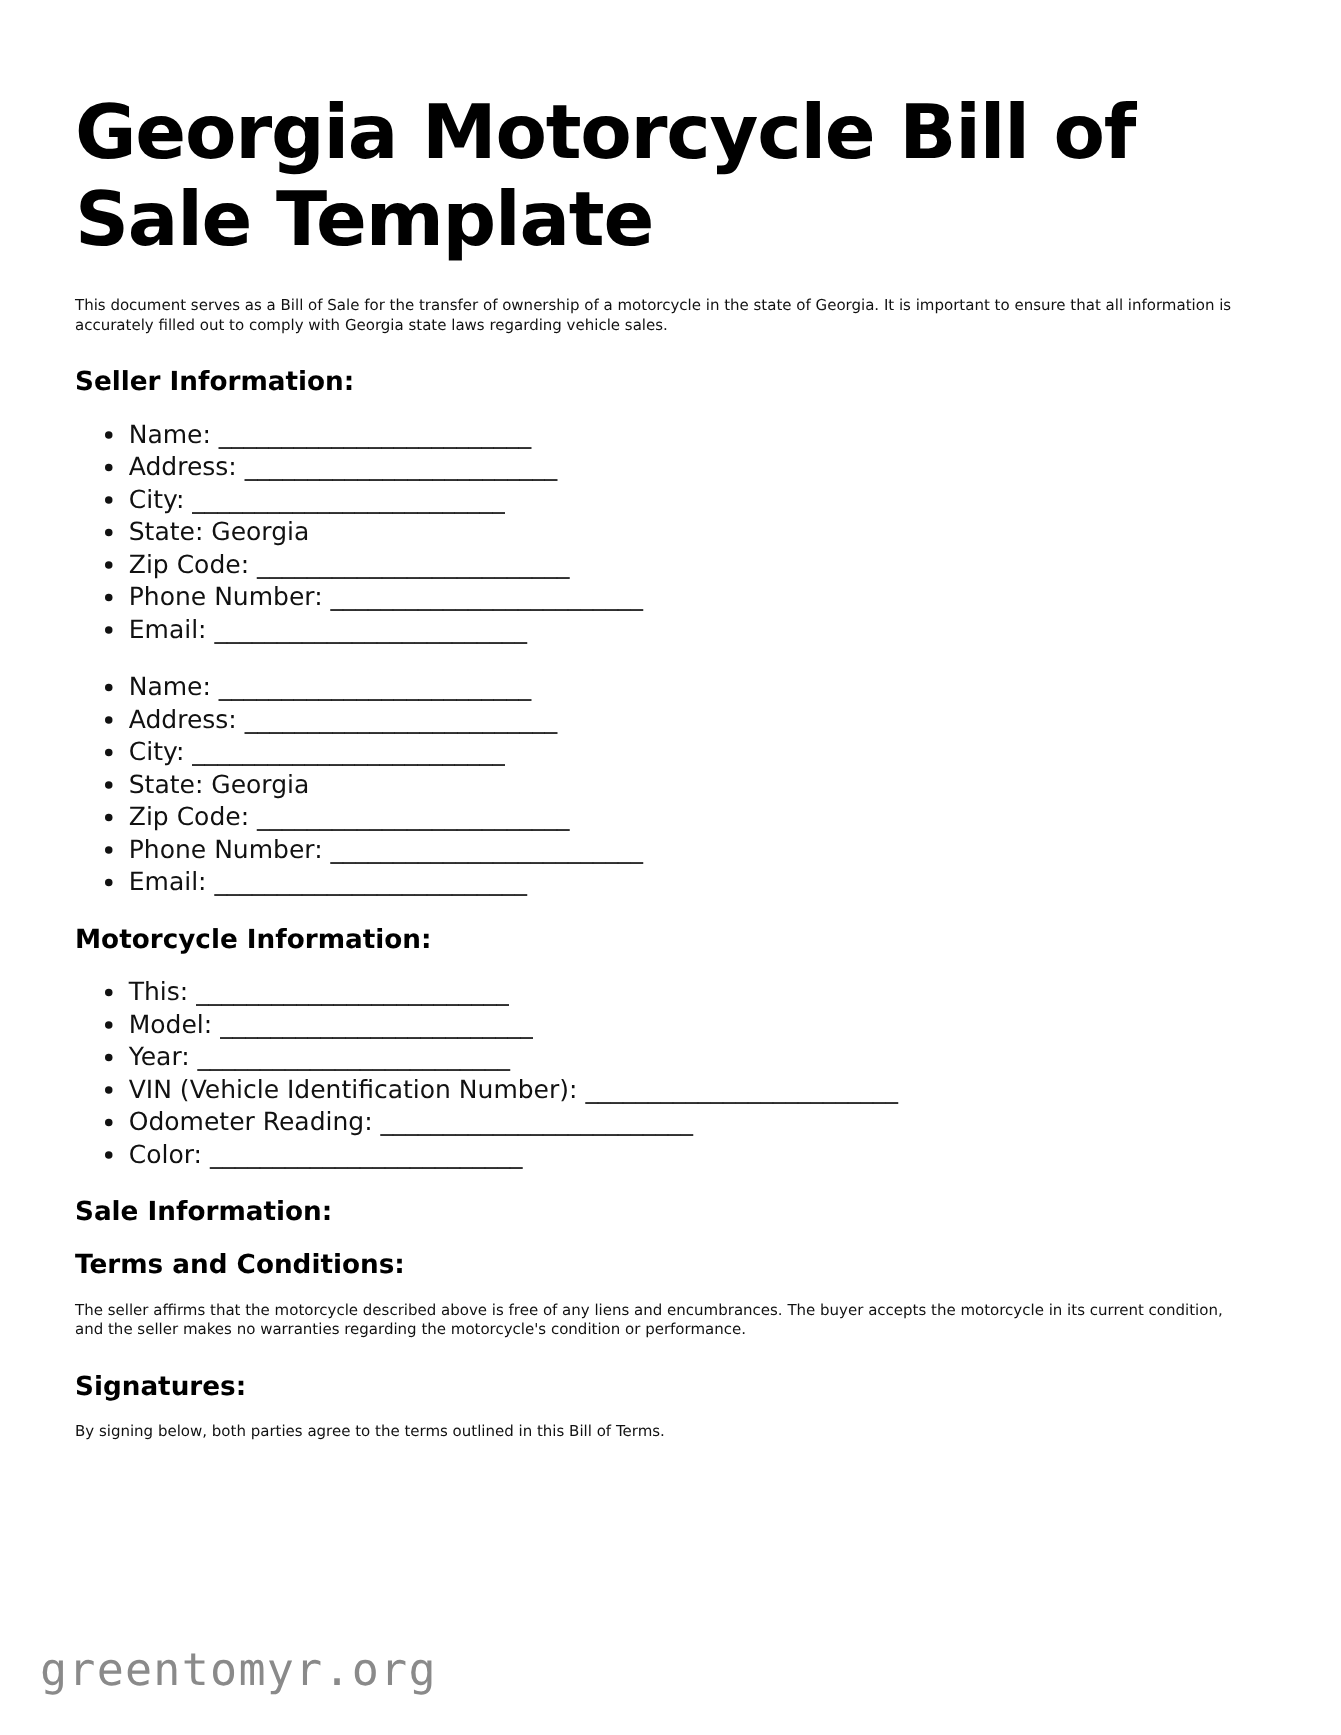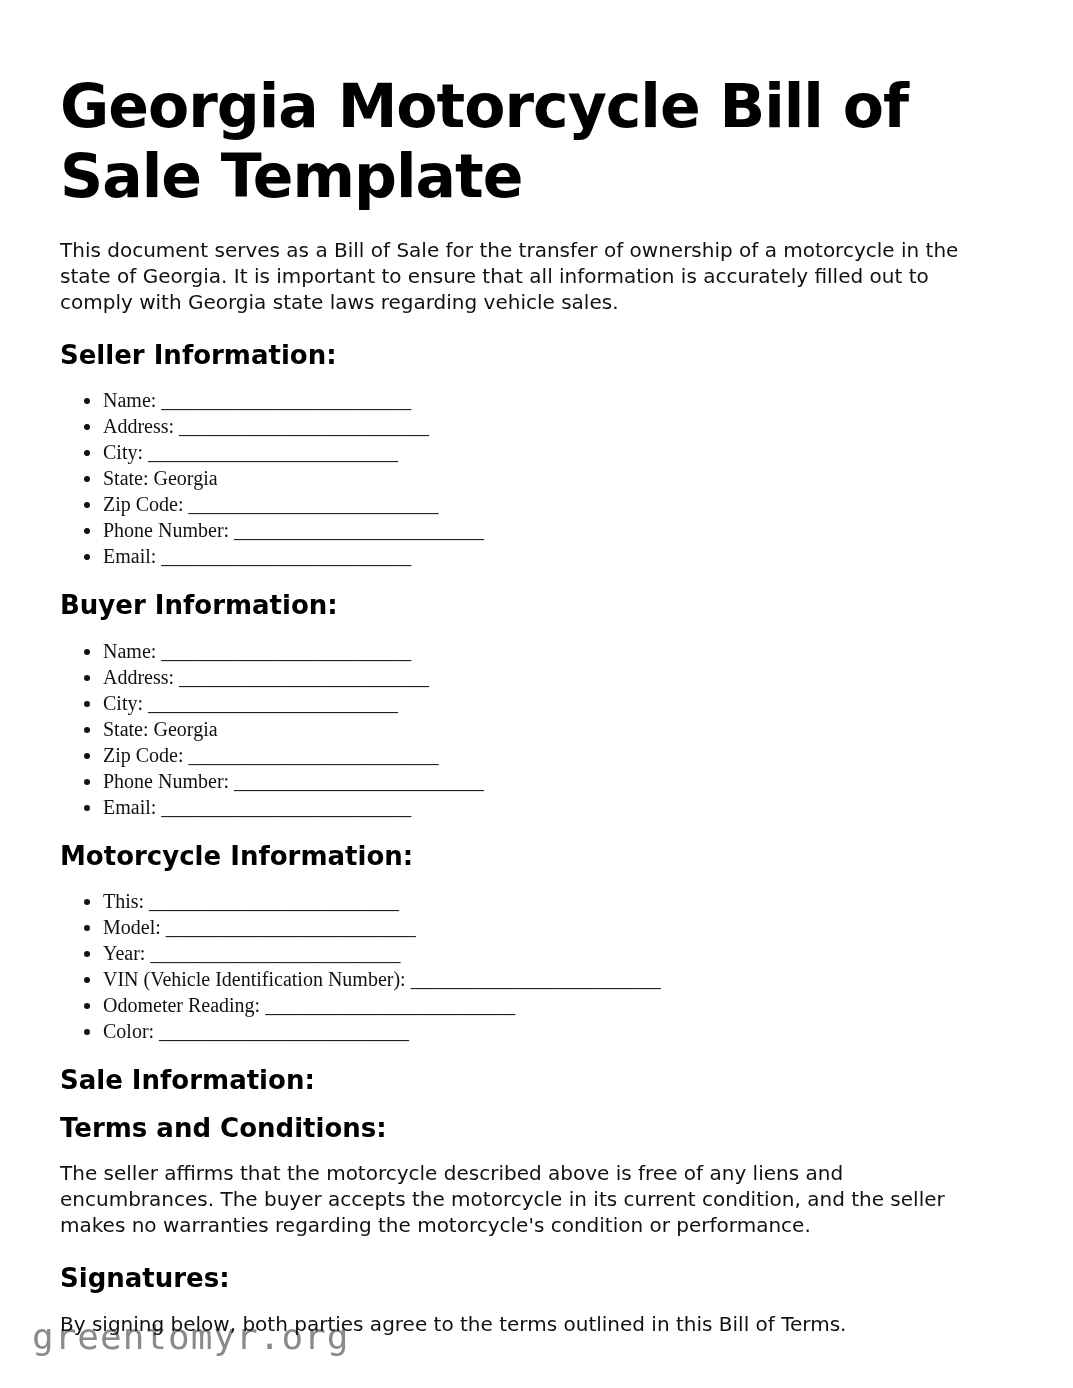--- a/index.html
+++ b/index.html
@@ -25,35 +25,34 @@
     margin: 0 0 26px 0;
     font-size: 60px;
     line-height: 1.16;
     font-weight: bold;
     letter-spacing: -1px;
     color: #000000;
     max-width: 930px;
   }
   p.body-text {
     margin: 0 0 24px 0;
-    font-size: 20px;
+    font-size: 12px;
     line-height: 1.3;
   }
   h3.section-heading {
     margin: 0 0 16px 0;
-    font-size: 26px;
+    font-size: 21px;
     line-height: 1.24;
     font-weight: bold;
     color: #000000;
   }
   ul.blank-list {
     margin: 0 0 20px 0;
     padding: 0 0 0 43px;
     list-style: disc;
-    font-family: Liberation Serif, serif;
   }
   ul.blank-list li {
     font-size: 20px;
     line-height: 1.3;
     white-space: nowrap;
   }
   .watermark {
     position: absolute;
     z-index: 0;
     left: 32px;
@@ -80,21 +79,20 @@
   <ul class="blank-list">
     <li>Name: _________________________</li>
     <li>Address: _________________________</li>
     <li>City: _________________________</li>
     <li>State: Georgia</li>
     <li>Zip Code: _________________________</li>
     <li>Phone Number: _________________________</li>
     <li>Email: _________________________</li>
   </ul>
 
-  <h3 class="section-heading">Buyer Information:</h3>
   <ul class="blank-list">
     <li>Name: _________________________</li>
     <li>Address: _________________________</li>
     <li>City: _________________________</li>
     <li>State: Georgia</li>
     <li>Zip Code: _________________________</li>
     <li>Phone Number: _________________________</li>
     <li>Email: _________________________</li>
   </ul>
 

